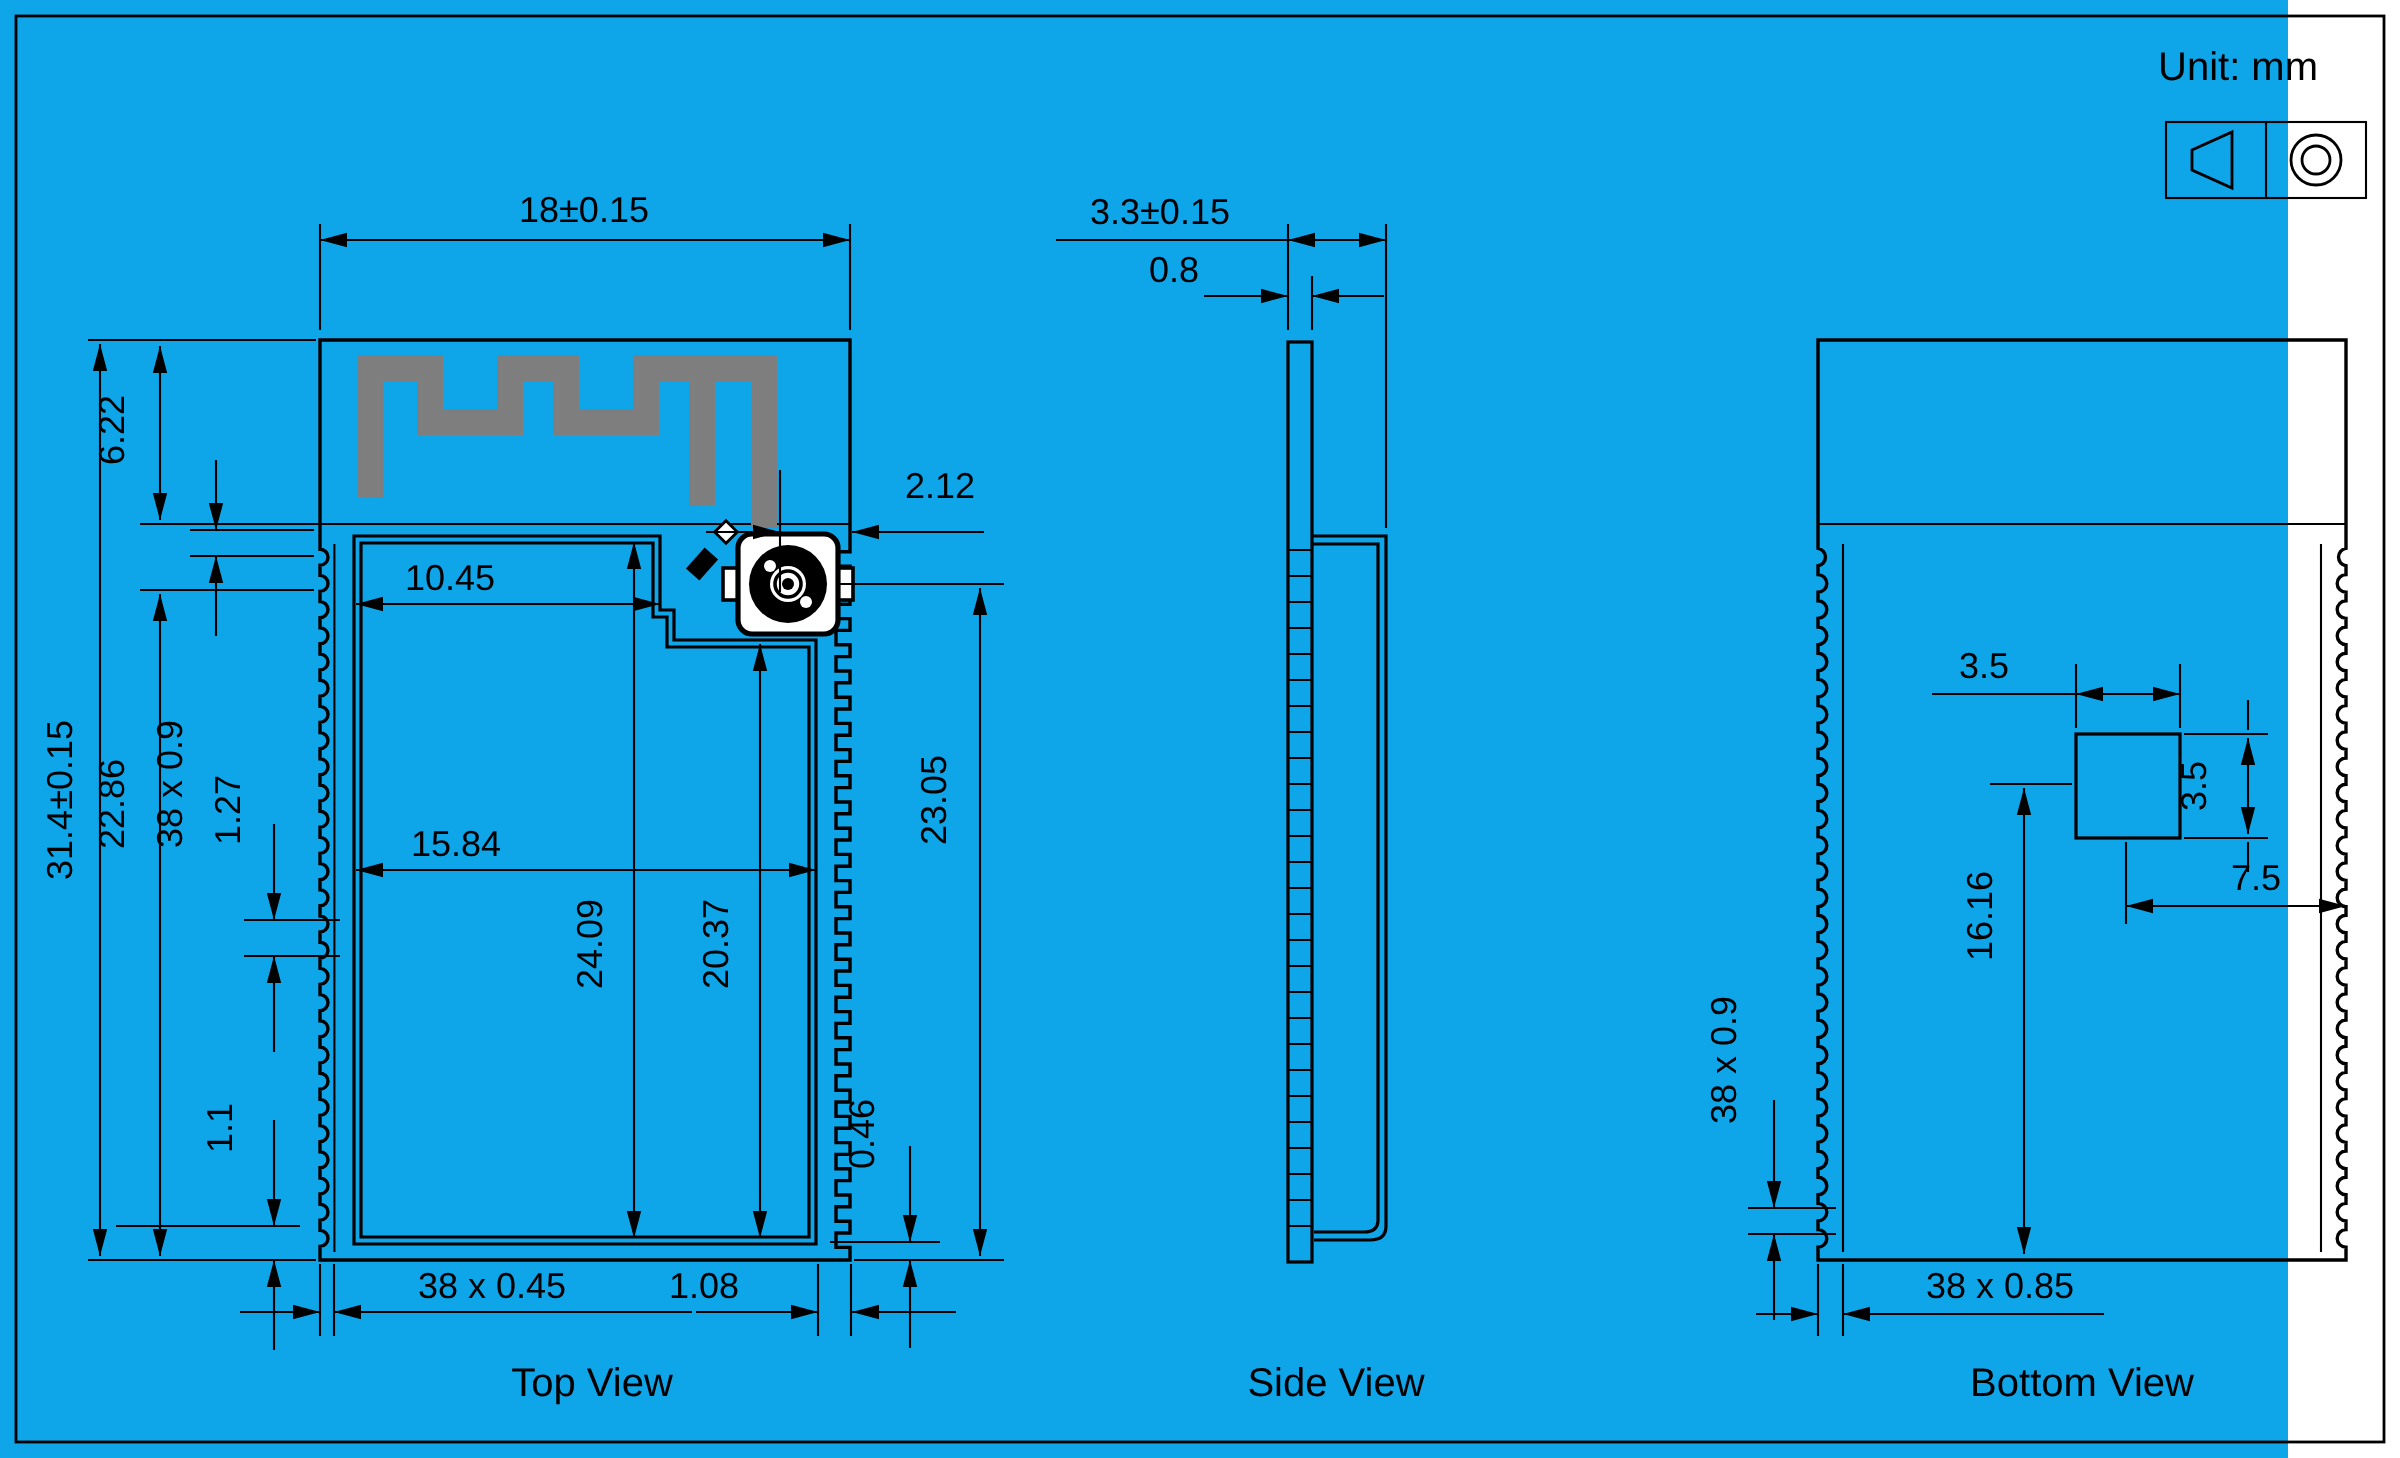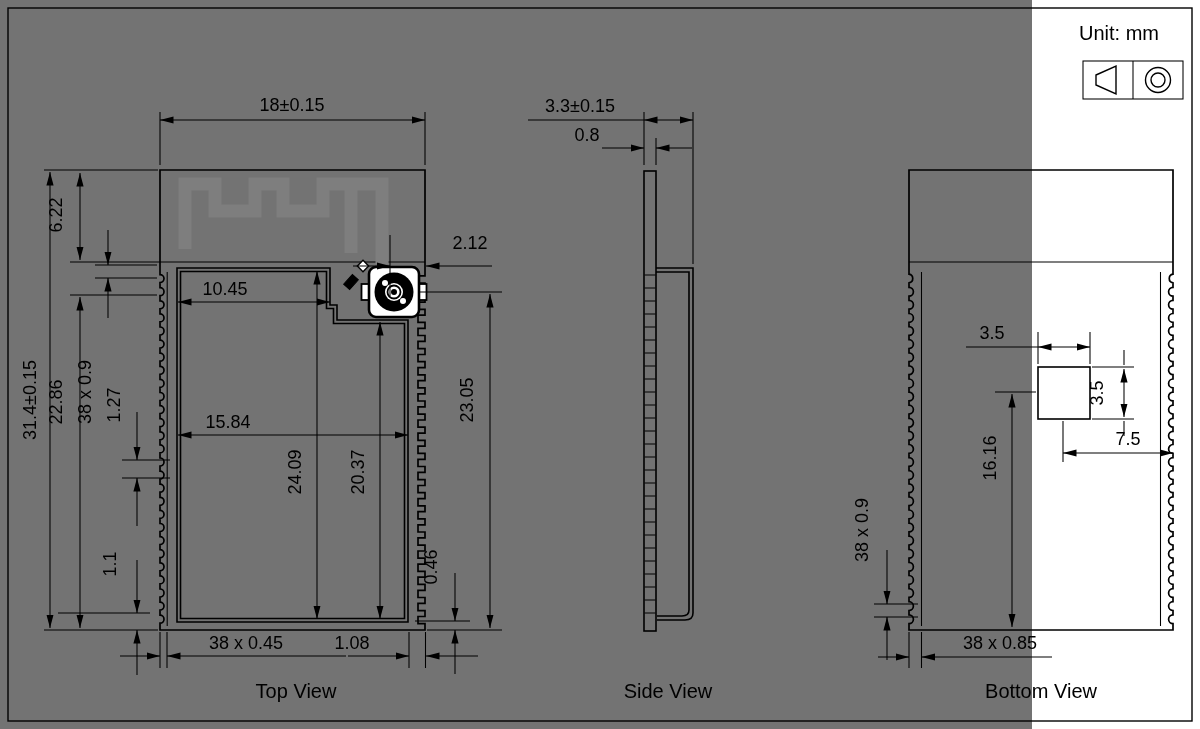--- a/index.html
+++ b/index.html
@@ -1,16 +1,16 @@
 <!DOCTYPE html>
 <html><head>
 <meta charset="utf-8">
 <style>
   html,body{margin:0;padding:0;background:#fff;}
-  .page{width:1032px;height:729px;position:relative;background:#737373;font-family:"Liberation Sans",sans-serif;}
+  .page{width:1144px;height:729px;position:relative;background:#0ea5e9;font-family:"Liberation Sans",sans-serif;}
   svg{display:block;}
   text{font-family:"Liberation Sans",sans-serif;fill:#000;font-size:18px;}
   .lbl{font-size:20px;}
   .thk{stroke:#000;stroke-width:1.7;fill:none;}
   .thk2{stroke:#000;stroke-width:2.6;fill:#fff;}
   .ln{stroke:#000;stroke-width:1.6;fill:none;}
   .ext{stroke:#000;stroke-width:1.05;fill:none;}
   .dim{stroke:#000;stroke-width:1.05;fill:none;marker-start:url(#ah);marker-end:url(#ah);}
   .dimE{stroke:#000;stroke-width:1.05;fill:none;marker-end:url(#ah);}
   .ant{stroke:#7e7e7e;stroke-width:13;fill:none;stroke-linejoin:miter;stroke-linecap:butt;}

